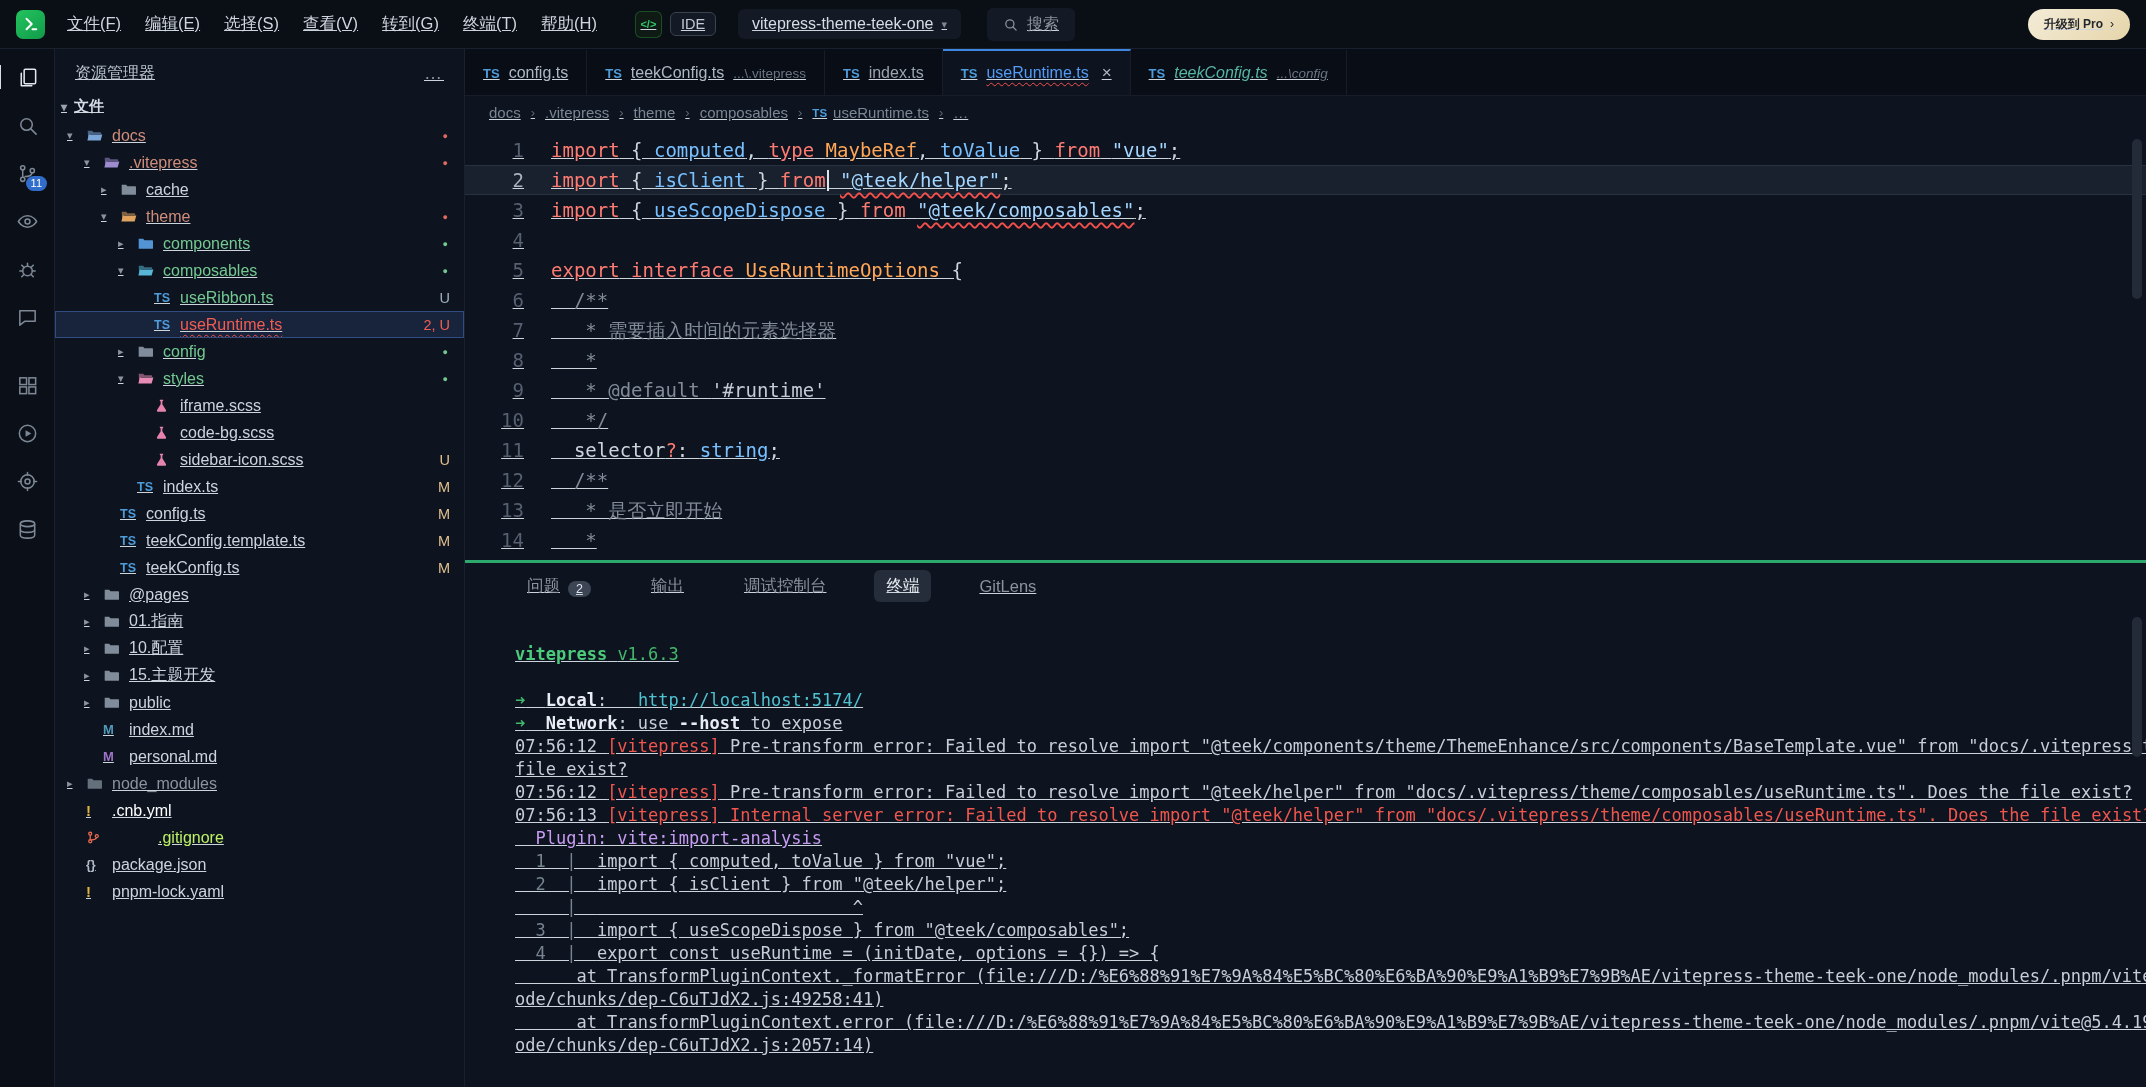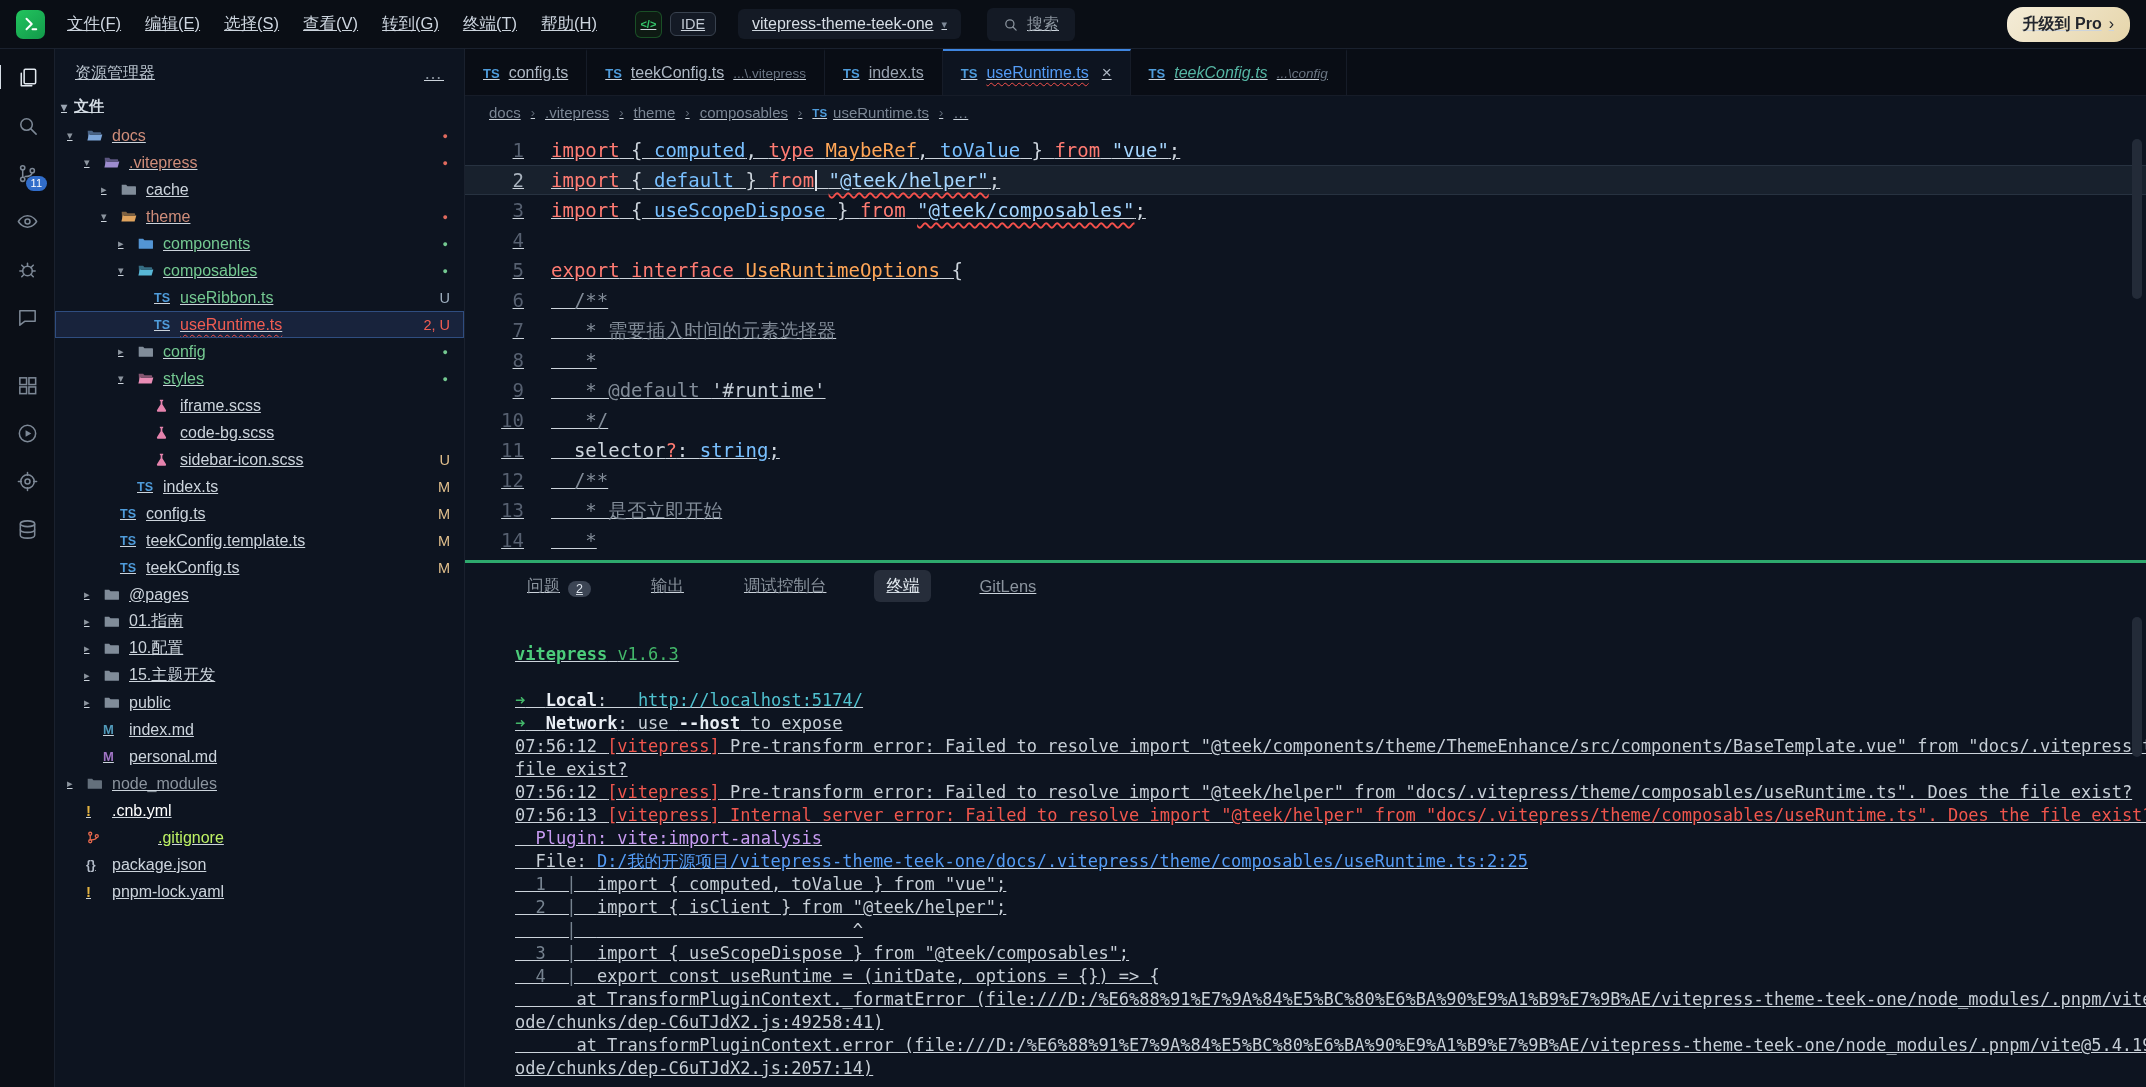--- a/index.html
+++ b/index.html
@@ -11,21 +11,21 @@
   .logo { width:29px; height:29px; border-radius:7px; background:linear-gradient(140deg,#22c45e,#129a4a); display:flex; align-items:center; justify-content:center; margin-right:10px; flex:none; }
   .menu-items { display:flex; align-items:center; }
   .menu-item { padding:5px 12px; font-size:16.5px; color:#ced6e0; border-radius:5px; cursor:default; white-space:nowrap; }
   .ide-group { display:flex; align-items:center; gap:8px; margin-left:26px; }
   .ide-ico { width:27px; height:27px; border-radius:6px; background:#0e1a13; border:1px solid #2ea04366; display:flex; align-items:center; justify-content:center; color:#34c76b; font-weight:700; font-size:11px; }
   .ide-pill { border:1px solid #39424f; border-radius:6px; padding:3px 10px; font-size:14.5px; color:#c2cad4; background:#141a25; }
   .project-pill { margin-left:22px; display:flex; align-items:center; gap:8px; background:#141a25; border:none; border-radius:6px; padding:6px 14px; font-size:16px; color:#d6dde5; font-family:inherit; }
   .project-pill .chev { color:#7d8896; font-size:11px; }
   .search-pill { margin-left:26px; display:flex; align-items:center; gap:9px; background:#141a25; border-radius:6px; padding:6px 16px; color:#8b949e; font-size:16px; }
   .spacer { flex:1; }
-  .upgrade { display:flex; align-items:center; gap:7px; background:linear-gradient(135deg,#f4ecd8,#e6d5aa); color:#23262d; border:none; border-radius:16px; padding:7px 16px; font-size:16px; font-weight:700; font-family:inherit; }
+  .upgrade { display:flex; align-items:center; gap:7px; background:linear-gradient(135deg,#f4ecd8,#e6d5aa); color:#23262d; border:none; border-radius:16px; padding:7px 16px; font-size:12px; font-weight:700; font-family:inherit; }
   .upgrade .chev2 { font-weight:400; }
 
   .body { display:flex; height:1038px; }
 
   
   .activitybar { width:55px; background:#0b0f17; border-right:1px solid #1a212e; display:flex; flex-direction:column; align-items:center; padding-top:14px; gap:20px; flex:none; }
   .act-item { position:relative; width:28px; height:28px; display:flex; align-items:center; justify-content:center; color:#7d8896; }
   .act-item.gap { margin-top:20px; }
   .act-item.active { color:#e2e8ef; }
   .act-item.active::after { content:''; position:absolute; left:-14px; top:2px; width:2px; height:24px; background:#d7dee6; }
@@ -516,21 +516,21 @@
             <span>useRuntime.ts</span>
           </span>
           <span class="bc-sep">›</span>
           <span class="bc-item">
             <span>…</span>
           </span>
         </div>
       <div class="code">
         <div class="vscroll" style="top:10px; height:160px;"></div>
       <div class="cline"><span class="gut">1</span><span class="ltext"><span class="tk-k">import</span><span class="tk-p"> { </span><span class="tk-i">computed</span><span class="tk-p">, </span><span class="tk-k">type</span><span class="tk-p"> </span><span class="tk-t">MaybeRef</span><span class="tk-p">, </span><span class="tk-i">toValue</span><span class="tk-p"> } </span><span class="tk-k">from</span><span class="tk-p"> </span><span class="tk-s">"vue"</span><span class="tk-p">;</span></span></div>
-          <div class="cline active"><span class="gut">2</span><span class="ltext"><span class="tk-k">import</span><span class="tk-p"> { </span><span class="tk-i">default</span><span class="tk-p"> } </span><span class="tk-k">from</span><span class="cursor"></span><span class="tk-p"> </span><span class="tk-se">"@teek/helper"</span><span class="tk-p">;</span></span></div>
+          <div class="cline active"><span class="gut">2</span><span class="ltext"><span class="tk-k">import</span><span class="tk-p"> { </span><span class="tk-i">isClient</span><span class="tk-p"> } </span><span class="tk-k">from</span><span class="cursor"></span><span class="tk-p"> </span><span class="tk-se">"@teek/helper"</span><span class="tk-p">;</span></span></div>
           <div class="cline"><span class="gut">3</span><span class="ltext"><span class="tk-k">import</span><span class="tk-p"> { </span><span class="tk-i">useScopeDispose</span><span class="tk-p"> } </span><span class="tk-k">from</span><span class="tk-p"> </span><span class="tk-se">"@teek/composables"</span><span class="tk-p">;</span></span></div>
           <div class="cline"><span class="gut">4</span><span class="ltext"></span></div>
           <div class="cline"><span class="gut">5</span><span class="ltext"><span class="tk-k">export</span><span class="tk-p"> </span><span class="tk-k">interface</span><span class="tk-p"> </span><span class="tk-t">UseRuntimeOptions</span><span class="tk-p"> {</span></span></div>
           <div class="cline"><span class="gut">6</span><span class="ltext"><span class="tk-c">  /**</span></span></div>
           <div class="cline"><span class="gut">7</span><span class="ltext"><span class="tk-c">   * 需要插入时间的元素选择器</span></span></div>
           <div class="cline"><span class="gut">8</span><span class="ltext"><span class="tk-c">   *</span></span></div>
           <div class="cline"><span class="gut">9</span><span class="ltext"><span class="tk-c">   * @default </span><span class="tk-cl">'#runtime'</span></span></div>
           <div class="cline"><span class="gut">10</span><span class="ltext"><span class="tk-c">   */</span></span></div>
           <div class="cline"><span class="gut">11</span><span class="ltext"><span class="tk-p">  selector</span><span class="tk-k">?</span><span class="tk-p">: </span><span class="tk-i">string</span><span class="tk-p">;</span></span></div>
           <div class="cline"><span class="gut">12</span><span class="ltext"><span class="tk-c">  /**</span></span></div>
@@ -561,21 +561,20 @@
           <div class="vscroll" style="top:8px; height:140px;"></div>
         <div class="tline"><span class="tm-g">vitepress</span><span class="tm-p"> </span><span class="tm-gr">v1.6.3</span></div>
             <div class="tline"></div>
             <div class="tline"><span class="tm-gr">➜</span><span class="tm-p">  </span><span class="tm-b">Local</span><span class="tm-p">:   </span><span class="tm-cy">http://localhost:5174/</span></div>
             <div class="tline"><span class="tm-gr">➜</span><span class="tm-p">  </span><span class="tm-b">Network</span><span class="tm-p">: use </span><span class="tm-b">--host</span><span class="tm-p"> to expose</span></div>
             <div class="tline"><span class="tm-p">07:56:12 </span><span class="tm-r">[vitepress]</span><span class="tm-p"> Pre-transform error: Failed to resolve import "@teek/components/theme/ThemeEnhance/src/components/BaseTemplate.vue" from "docs/.vitepress/theme/</span></div>
             <div class="tline"><span class="tm-p">file exist?</span></div>
             <div class="tline"><span class="tm-p">07:56:12 </span><span class="tm-r">[vitepress]</span><span class="tm-p"> Pre-transform error: Failed to resolve import "@teek/helper" from "docs/.vitepress/theme/composables/useRuntime.ts". Does the file exist?</span></div>
             <div class="tline"><span class="tm-p">07:56:13 </span><span class="tm-r">[vitepress] Internal server error: Failed to resolve import "@teek/helper" from "docs/.vitepress/theme/composables/useRuntime.ts". Does the file exist?</span></div>
             <div class="tline"><span class="tm-m">  Plugin: vite:import-analysis</span></div>
-            <div class="tline"><span class="tm-p">  File: </span><span class="tm-bl">D:/我的开源项目/vitepress-theme-teek-one/docs/.vitepress/theme/composables/useRuntime.ts:2:25</span></div>
             <div class="tline"><span class="tm-d">  1  |  </span><span class="tm-p">import { computed, toValue } from "vue";</span></div>
             <div class="tline"><span class="tm-d">  2  |  </span><span class="tm-p">import { isClient } from "@teek/helper";</span></div>
             <div class="tline"><span class="tm-d">     |  </span><span class="tm-p">                         ^</span></div>
             <div class="tline"><span class="tm-d">  3  |  </span><span class="tm-p">import { useScopeDispose } from "@teek/composables";</span></div>
             <div class="tline"><span class="tm-d">  4  |  </span><span class="tm-p">export const useRuntime = (initDate, options = {}) =&gt; {</span></div>
             <div class="tline"><span class="tm-p">      at TransformPluginContext._formatError (file:///D:/%E6%88%91%E7%9A%84%E5%BC%80%E6%BA%90%E9%A1%B9%E7%9B%AE/vitepress-theme-teek-one/node_modules/.pnpm/vite@5.4.</span></div>
             <div class="tline"><span class="tm-p">ode/chunks/dep-C6uTJdX2.js:49258:41)</span></div>
             <div class="tline"><span class="tm-p">      at TransformPluginContext.error (file:///D:/%E6%88%91%E7%9A%84%E5%BC%80%E6%BA%90%E9%A1%B9%E7%9B%AE/vitepress-theme-teek-one/node_modules/.pnpm/vite@5.4.19_sass</span></div>
             <div class="tline"><span class="tm-p">ode/chunks/dep-C6uTJdX2.js:2057:14)</span></div>
           </div>

